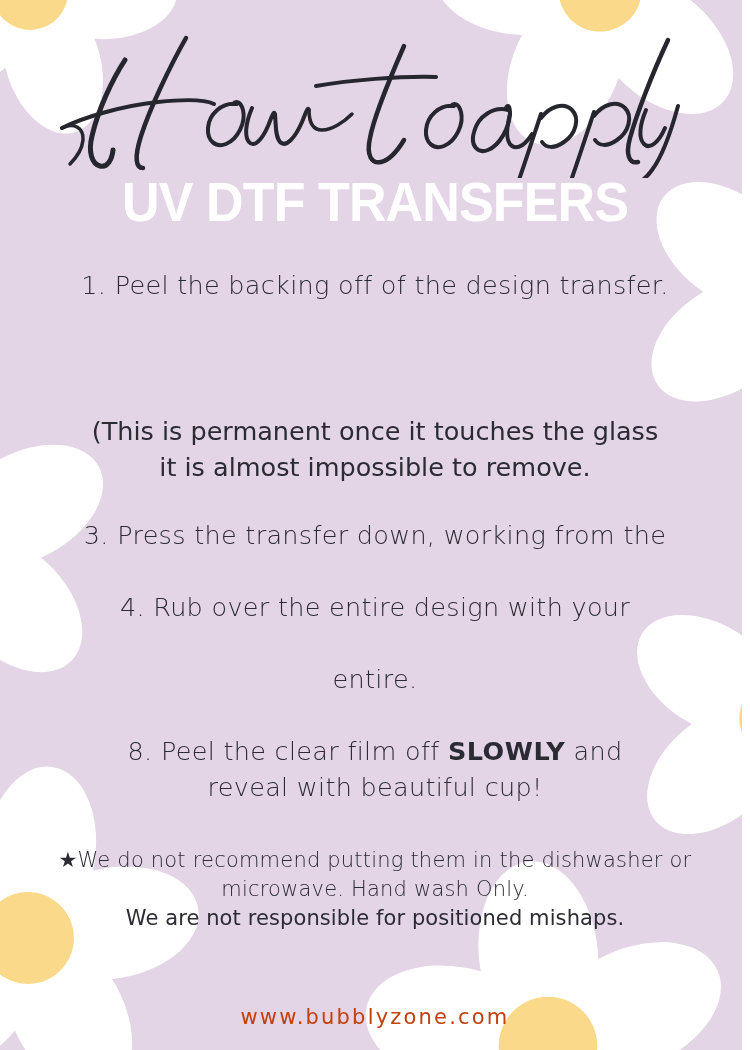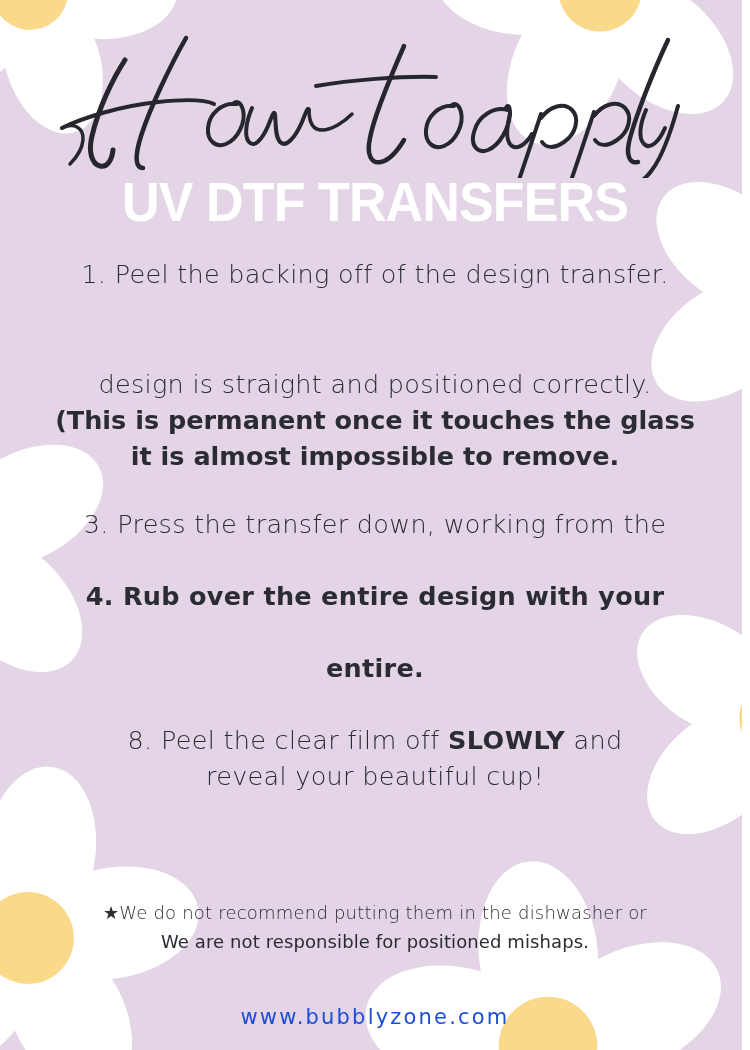--- a/index.html
+++ b/index.html
@@ -78,64 +78,64 @@
     text-align: center;
     color: #2b2b33;
     font-family: "DejaVu Sans", sans-serif;
     font-weight: 300;
     font-size: 25.5px;
     line-height: 36px;
     letter-spacing: 0.3px;
   }
 
   .step {
-    margin: 4px 0 26px 0;
+    margin: 15px 0 26px 0;
   }
   .step:last-child { margin-bottom: 0; }
 
   .step-1 { margin-bottom: 38px; }
   .step-2 { margin-bottom: 32px; }
   .step-3 { margin-bottom: 36px; }
-  .step-4 { margin-bottom: 36px; font-weight: bold; }
+  .step-4 { margin-bottom: 36px; }
   .step-5 { margin-bottom: 0; }
 
   .emph {
-    font-weight: bold;
+    font-weight: normal;
     letter-spacing: 0px;
   }
   .emph-word {
     font-weight: bold;
     letter-spacing: 0.5px;
   }
 
   
   .footer {
     position: absolute;
-    top: 898px;
+    top: 846px;
     left: 26px;
     width: 698px;
     text-align: center;
     color: #2b2b33;
     font-family: "DejaVu Sans", sans-serif;
     font-weight: 300;
-    font-size: 18px;
+    font-size: 21px;
     line-height: 29px;
     letter-spacing: 0.2px;
   }
   .footer .disclaimer-strong {
     font-weight: 500;
     letter-spacing: 0.1px;
   }
   .website {
     position: absolute;
     top: 1005px;
     left: 0;
     width: 750px;
     text-align: center;
-    color: #1d4ed8;
+    color: #c2410c;
     font-family: "DejaVu Sans", sans-serif;
     font-weight: 400;
     font-size: 21px;
     letter-spacing: 2.2px;
   }
 </style>
 </head>
 <body>
 
 <div id="poster">
@@ -236,41 +236,42 @@
   </div>
 
   <div class="steps">
 
     <p class="step step-1">
       <span>1. Peel the backing off of the design transfer.</span>
     </p>
 
     <p class="step step-2">
       <br>
-      <span>design is straight and positioned correctly.</span><br>
+      <br>
       <span class="emph">(This is permanent once it touches the glass</span><br>
       <span class="emph">it is almost impossible to remove.</span><br>
     </p>
 
     <p class="step step-3">
       <span>3. Press the transfer down, working from the</span><br>
     </p>
 
     <p class="step step-4">
       <span>4. Rub over the entire design with your</span><br>
       <br>
       <span>entire.</span>
     </p>
 
     <p class="step step-5">
       <span>8. Peel the clear film off </span><span class="emph-word">SLOWLY</span><span> and</span><br>
-      <span>reveal your beautiful cup!</span>
+      <span>reveal with beautiful cup!</span>
     </p>
   </div>
 
   <div class="footer">
     <div>★We do not recommend putting them in the dishwasher or</div>
+    <div>microwave. Hand wash Only.</div>
     <div class="disclaimer-strong">We are not responsible for positioned mishaps.</div>
   </div>
 
   <div class="website">www.bubblyzone.com</div>
 
 </div>
 
 </body></html>

